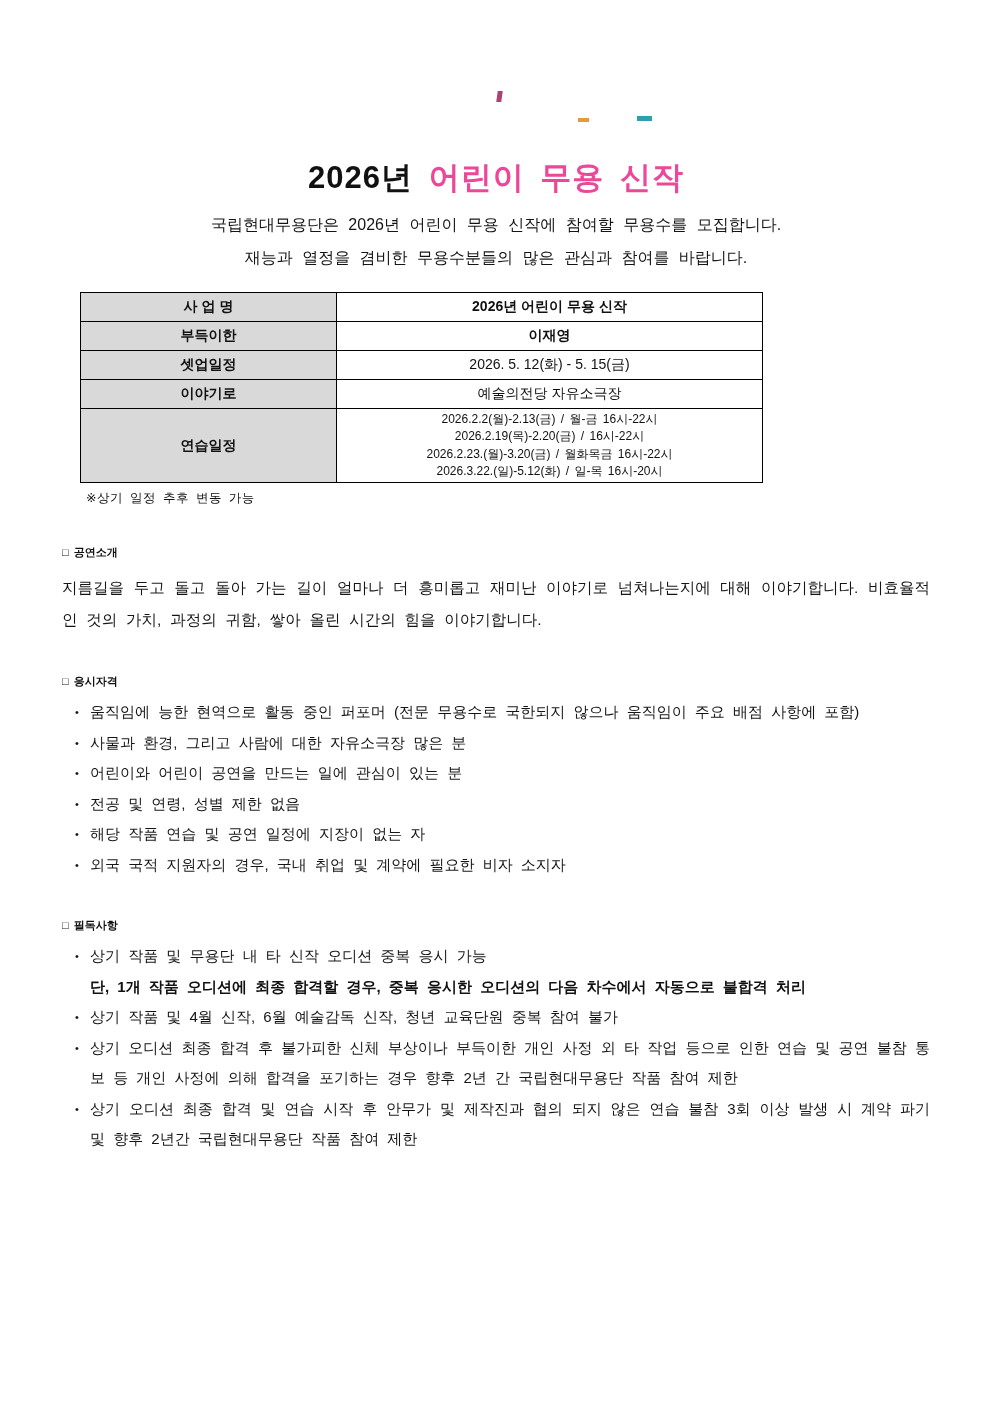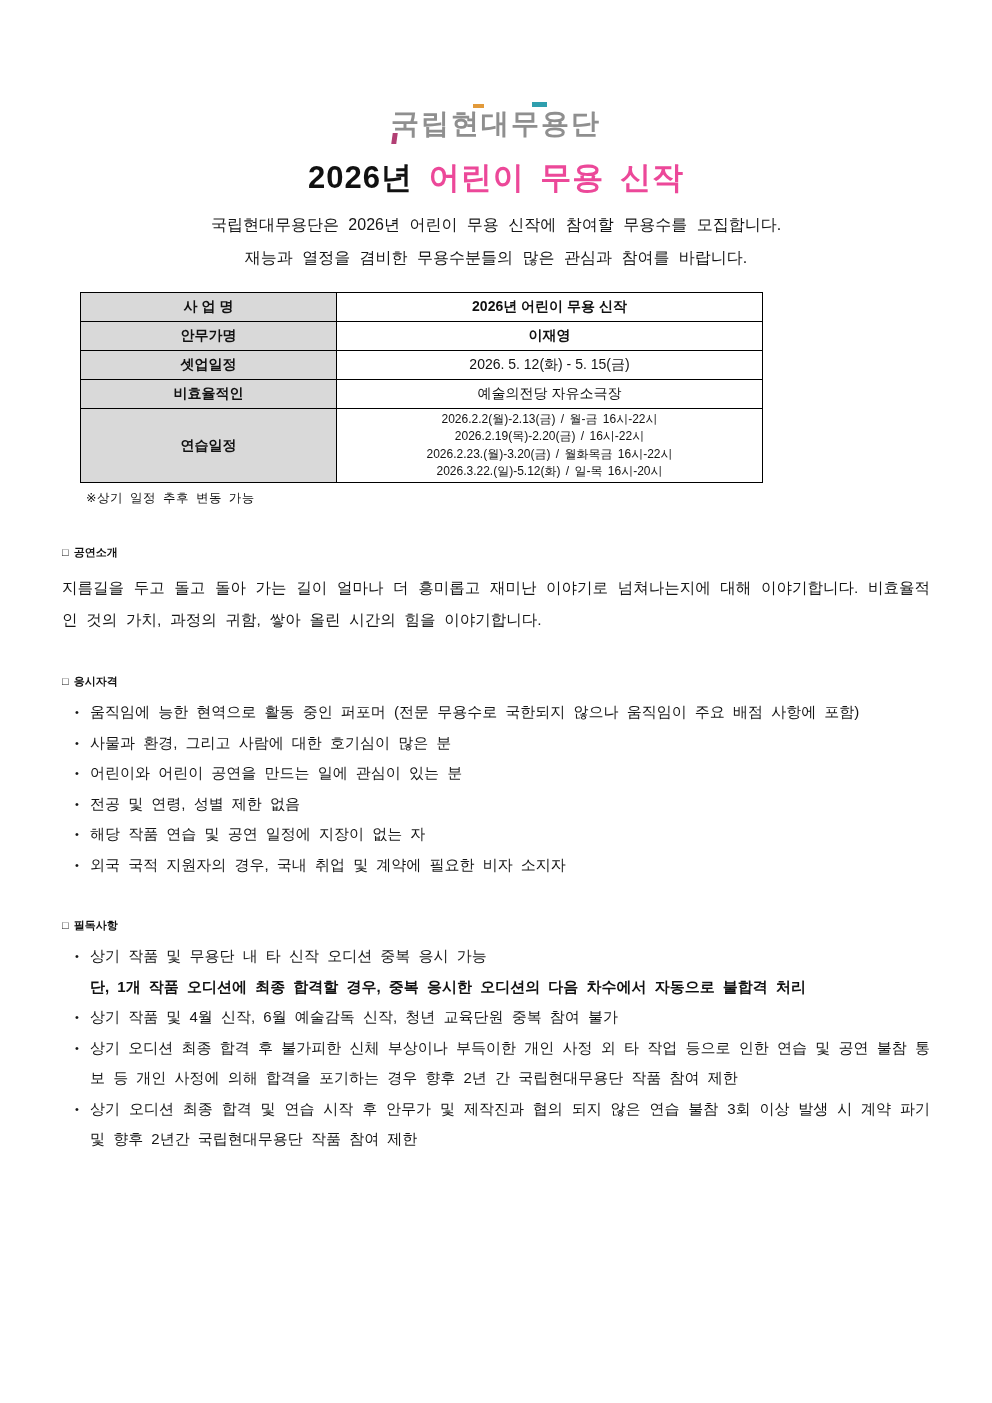--- a/index.html
+++ b/index.html
@@ -65,47 +65,46 @@
 </head>
 <body>
 
 <div class="page">
 
   <div class="logo-wrap">
     <div class="logo">
       <span class="acc acc-pink"></span>
       <span class="acc acc-orange"></span>
       <span class="acc acc-teal"></span>
-      <span>국립현대무용단</span>
     </div>
   </div>
 
   <div class="title"><span>2026년 </span><span class="green">어린이 무용 신작</span></div>
 
   <div class="intro">
     <div>국립현대무용단은 2026년 어린이 무용 신작에 참여할 무용수를 모집합니다.</div>
     <div>재능과 열정을 겸비한 무용수분들의 많은 관심과 참여를 바랍니다.</div>
   </div>
 
   <table class="info">
     <tbody>
         <tr>
       <th>사 업 명</th>
       <td class="bold">2026년 어린이 무용 신작</td>
     </tr>
     <tr>
-      <th>안무가명</th>
+      <th>부득이한</th>
       <td class="bold">이재영</td>
     </tr>
     <tr>
       <th>셋업일정</th>
       <td>2026. 5. 12(화) - 5. 15(금)</td>
     </tr>
     <tr>
-      <th>비효율적인</th>
+      <th>이야기로</th>
       <td>예술의전당 자유소극장</td>
     </tr>
     <tr class="practice">
       <th>연습일정</th>
       <td>
         <div class="practice-line">2026.2.2(월)-2.13(금) / 월-금 16시-22시</div>
         <div class="practice-line">2026.2.19(목)-2.20(금) / 16시-22시</div>
         <div class="practice-line">2026.2.23.(월)-3.20(금) / 월화목금 16시-22시</div>
         <div class="practice-line">2026.3.22.(일)-5.12(화) / 일-목 16시-20시</div>
       </td>
@@ -119,21 +118,21 @@
   <div class="para">지름길을 두고 돌고 돌아 가는 길이 얼마나 더 흥미롭고 재미난 이야기로 넘쳐나는지에 대해 이야기합니다. 비효율적인 것의 가치, 과정의 귀함, 쌓아 올린 시간의 힘을 이야기합니다.</div>
 
   <div class="sec-heading">□ 응시자격</div>
   <div class="bullets">
     <div class="bullet">
         <span class="dot">•</span>
         <span class="btext">움직임에 능한 현역으로 활동 중인 퍼포머 (전문 무용수로 국한되지 않으나 움직임이 주요 배점 사항에 포함)</span>
       </div>
     <div class="bullet">
         <span class="dot">•</span>
-        <span class="btext">사물과 환경, 그리고 사람에 대한 호기심이 많은 분</span>
+        <span class="btext">사물과 환경, 그리고 사람에 대한 자유소극장 많은 분</span>
       </div>
     <div class="bullet">
         <span class="dot">•</span>
         <span class="btext">어린이와 어린이 공연을 만드는 일에 관심이 있는 분</span>
       </div>
     <div class="bullet">
         <span class="dot">•</span>
         <span class="btext">전공 및 연령, 성별 제한 없음</span>
       </div>
     <div class="bullet">

